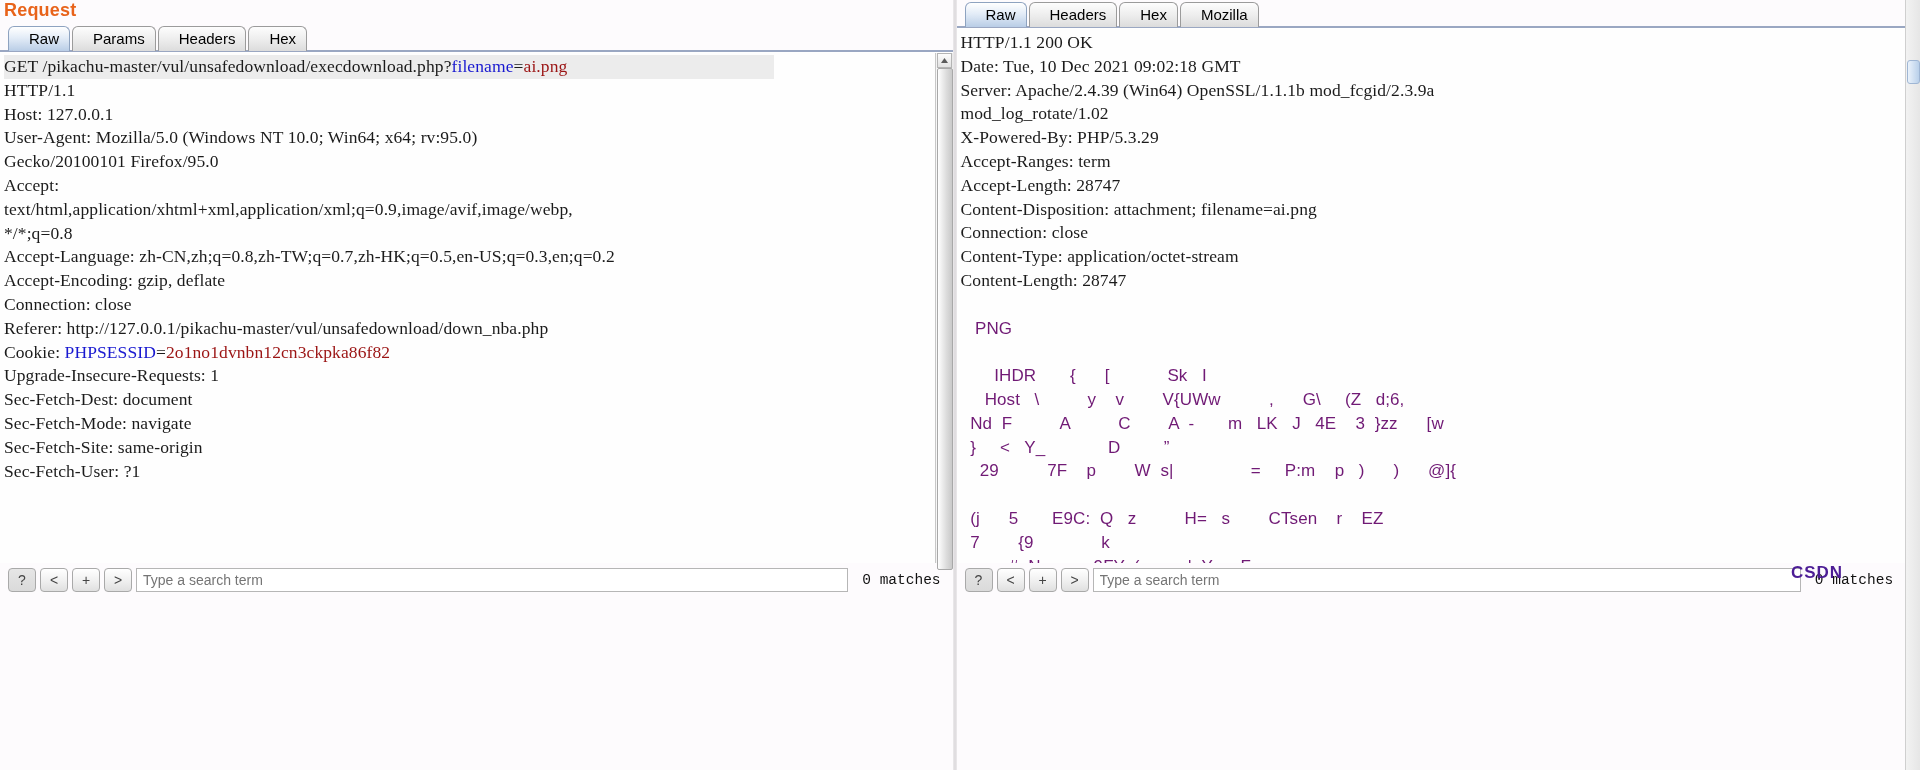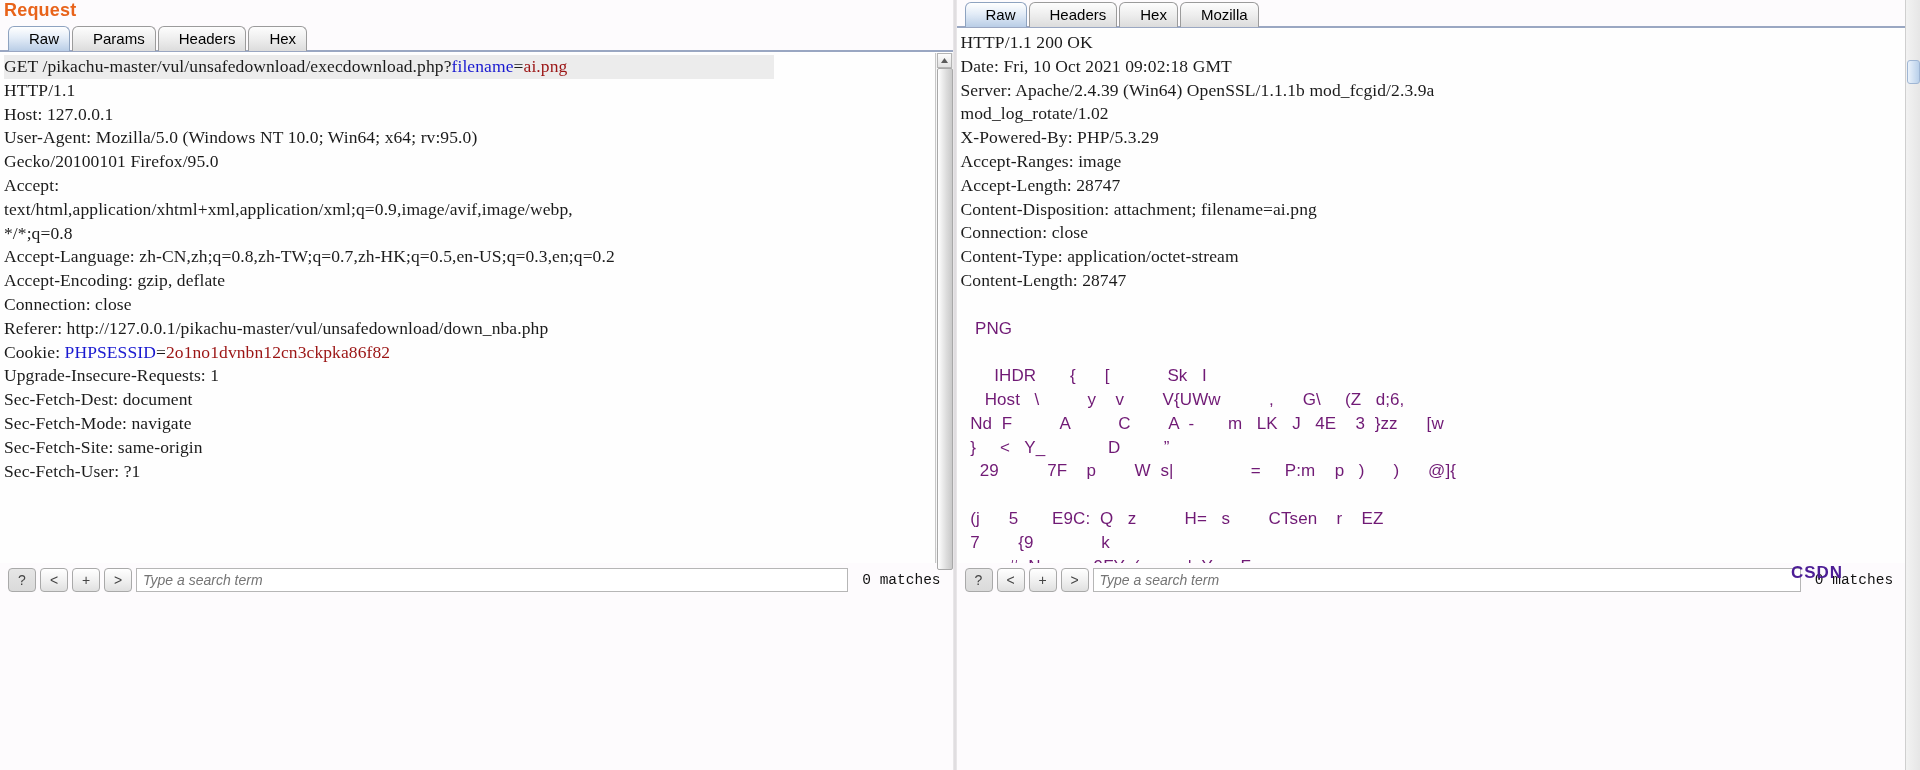--- a/index.html
+++ b/index.html
@@ -181,21 +181,20 @@
   .sbtn.pressed {
     background: linear-gradient(to bottom, #e6e6e6 0%, #dadada 100%);
   }
   .search-input {
     flex: 1;
     height: 24px;
     border: 1px solid #b6b6b6;
     background: #ffffff;
     font-family: "Liberation Sans", sans-serif;
     font-size: 14px;
-    font-style: italic;
     color: #9a9a9a;
     padding: 0 6px;
     box-sizing: border-box;
     outline: none;
   }
   .matches {
     font-family: Liberation Mono, monospace;
     font-size: 14.5px;
     color: #111;
     padding: 0 8px 0 10px;
@@ -307,25 +306,25 @@
     <div class="tabstrip">
       <div class="tab active">Raw</div>
       <div class="tab">Headers</div>
       <div class="tab">Hex</div>
       <div class="tab">Mozilla</div>
     </div>
 
     <div class="content-wrap">
       <div class="content">
         <pre class="httptext"><span>HTTP/1.1 200 OK</span>
-<span>Date: Fri, 10 Oct 2021 09:02:18 GMT</span>
+<span>Date: Tue, 10 Dec 2021 09:02:18 GMT</span>
 <span>Server: Apache/2.4.39 (Win64) OpenSSL/1.1.1b mod_fcgid/2.3.9a</span>
 <span>mod_log_rotate/1.02</span>
 <span>X-Powered-By: PHP/5.3.29</span>
-<span>Accept-Ranges: image</span>
+<span>Accept-Ranges: term</span>
 <span>Accept-Length: 28747</span>
 <span>Content-Disposition: attachment; filename=ai.png</span>
 <span>Connection: close</span>
 <span>Content-Type: application/octet-stream</span>
 <span>Content-Length: 28747</span>
 <span class="binary"></span>
 <span class="binary">   PNG</span>
 <span class="binary"></span>
 <span class="binary">       IHDR       {      [            Sk   I</span>
 <span class="binary">     Host   \          y    v        V{UWw          ,      G\     (Z   d;6,</span>

